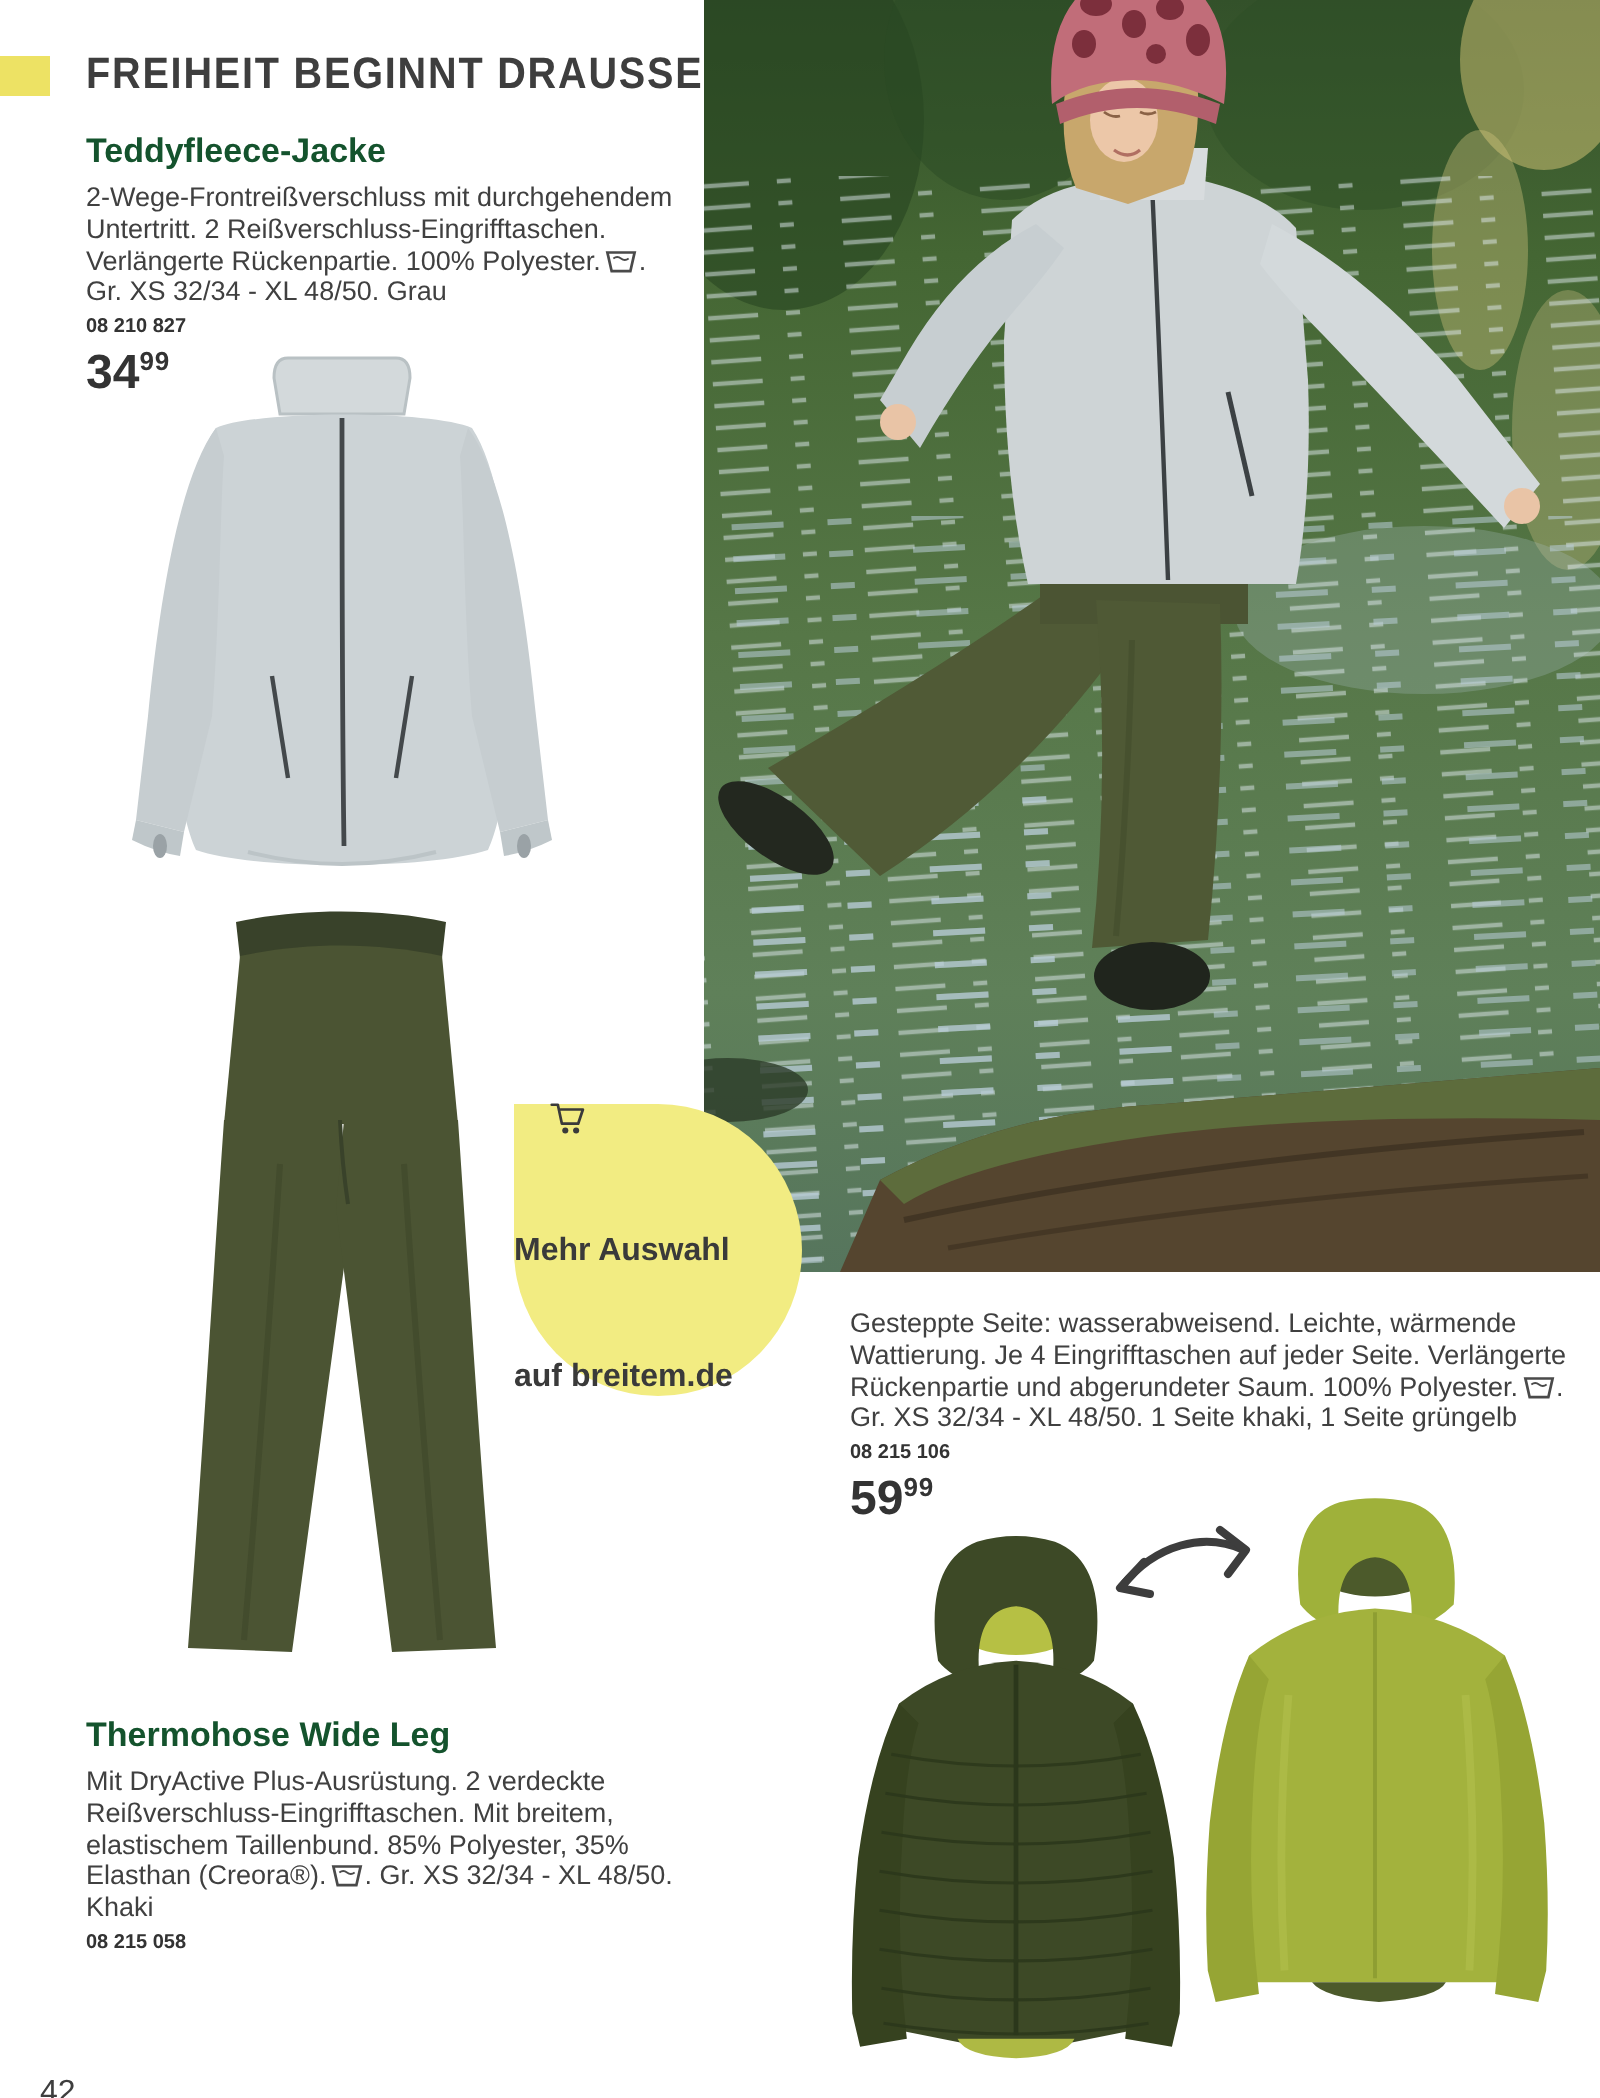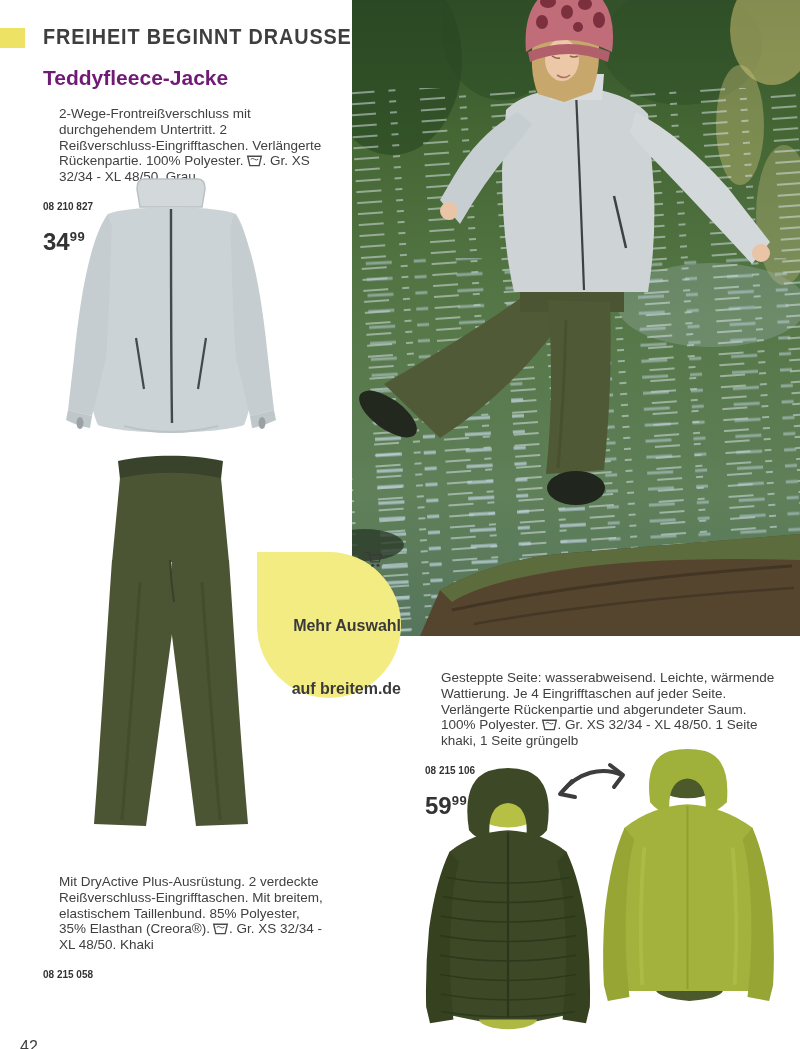--- a/index.html
+++ b/index.html
@@ -2,36 +2,36 @@
 <html><head>
 <meta charset="utf-8">
 <style>
   html,body{margin:0;padding:0;background:#ffffff;}
   #page{position:relative;width:800px;height:1049px;background:#fff;overflow:hidden;
         font-family:"Liberation Sans","DejaVu Sans",sans-serif;color:#3f3f3f;}
   .kicker{position:absolute;left:0;top:28px;width:25px;height:20px;background:#ede264;}
   .headline{position:absolute;left:43px;top:24px;margin:0;font-size:22px;font-weight:700;
             letter-spacing:1px;color:#3e3e3e;transform:scaleX(.9);transform-origin:left center;white-space:nowrap;}
   .prod{position:absolute;}
-  .prod h2{margin:0 0 5px 0;font-size:21px;font-weight:700;color:#701a75;}
-  .desc{margin:16px;font-size:13.5px;line-height:1.17;color:#404040;}
+  .prod h2{margin:0 0 5px 0;font-size:17px;font-weight:700;color:#14532d;}
+  .desc{margin:0;font-size:13.5px;line-height:1.17;color:#404040;}
   .wash{display:inline-block;vertical-align:-2px;margin-left:2px;}
   .ordno{margin-top:4px;font-size:10px;font-weight:700;color:#333;}
-  .price{margin-top:16px;font-size:24px;font-weight:700;color:#333;}
+  .price{margin-top:4px;font-size:24px;font-weight:700;color:#333;}
   .price sup{font-size:13px;font-weight:700;vertical-align:9px;letter-spacing:.5px;}
   .prod-teddy{left:43px;top:66px;width:296px;}
   .prod-wende{left:425px;top:654px;width:368px;}
   .prod-thermo{left:43px;top:858px;width:300px;}
   .img-abs{position:absolute;line-height:0;}
   .img-fleece{left:64px;top:176px;}
   .img-pants{left:88px;top:452px;}
   .photo{position:absolute;left:352px;top:0;width:448px;height:636px;line-height:0;}
   .badge{position:absolute;left:257px;top:552px;width:144px;height:146px;background:#f2ec82;
          border-radius:0 50% 50% 50%;z-index:5;display:flex;flex-direction:column;
-         align-items:flex-end;justify-content:center;text-align:center;gap:44px;}
+         align-items:flex-start;justify-content:center;text-align:center;gap:44px;}
   .badge .cart{margin:-2px 0 4px 0;}
   .badge-line{font-size:16px;font-weight:700;color:#3a3a3a;line-height:1.2;}
   .jacket-dark{left:420px;top:768px;}
   .jacket-green{left:597px;top:748px;}
   .swap{left:556px;top:760px;}
   .pageno{position:absolute;left:20px;top:1038px;font-size:16px;color:#3e3e3e;}
 </style>
 </head>
 <body>
 
@@ -201,20 +201,21 @@
       <path d="M28 80 Q55 58 92 56 Q129 58 158 80 L168 150 Q172 205 162 246 L24 246 Q14 205 18 150 Z" fill="#a3b23d"></path>
       <path d="M28 80 Q14 112 8 165 Q5 205 7 240 L11 256 L33 252 Q27 200 30 150 Q32 112 38 92 Z" fill="#96a534"></path>
       <path d="M158 80 Q172 112 178 165 Q181 205 179 240 L175 256 L153 252 Q159 200 156 150 Q154 112 148 92 Z" fill="#96a534"></path>
       <path d="M92 58 L92 244" stroke="#8a9a30" stroke-width="2" opacity=".8"></path>
       <path d="M60 246 L128 246 Q124 254 94 256 Q66 254 60 246 Z" fill="#4c5a2b"></path>
       <path d="M48 100 Q42 170 46 240 M138 100 Q144 170 140 240" stroke="#b9c654" stroke-width="4" fill="none" opacity=".4"></path>
     </svg>
   </div>
 
   <section class="prod prod-thermo">
+    <h2>Thermohose Wide Leg</h2>
     <p class="desc"><span>Mit DryActive Plus-Ausrüstung. 2 verdeckte Reißverschluss-Eingrifftaschen. Mit breitem, elastischem Taillenbund. 85% Polyester, 35% Elasthan (Creora®).</span><svg class="wash" width="17" height="13" viewBox="0 0 20 14">
           <path d="M2 2 L18 2 L15.5 13 L4.5 13 Z" fill="none" stroke="#4a4a4a" stroke-width="1.6"></path>
           <path d="M5.5 5.5 q2.3 -1.8 4.5 0 t4.5 0" fill="none" stroke="#4a4a4a" stroke-width="1.1"></path>
         </svg><span>. Gr. XS 32/34 - XL 48/50. Khaki</span></p>
     <div class="ordno">08 215 058</div>
   </section>
 
   <div class="pageno">42</div>
 
 </div>

